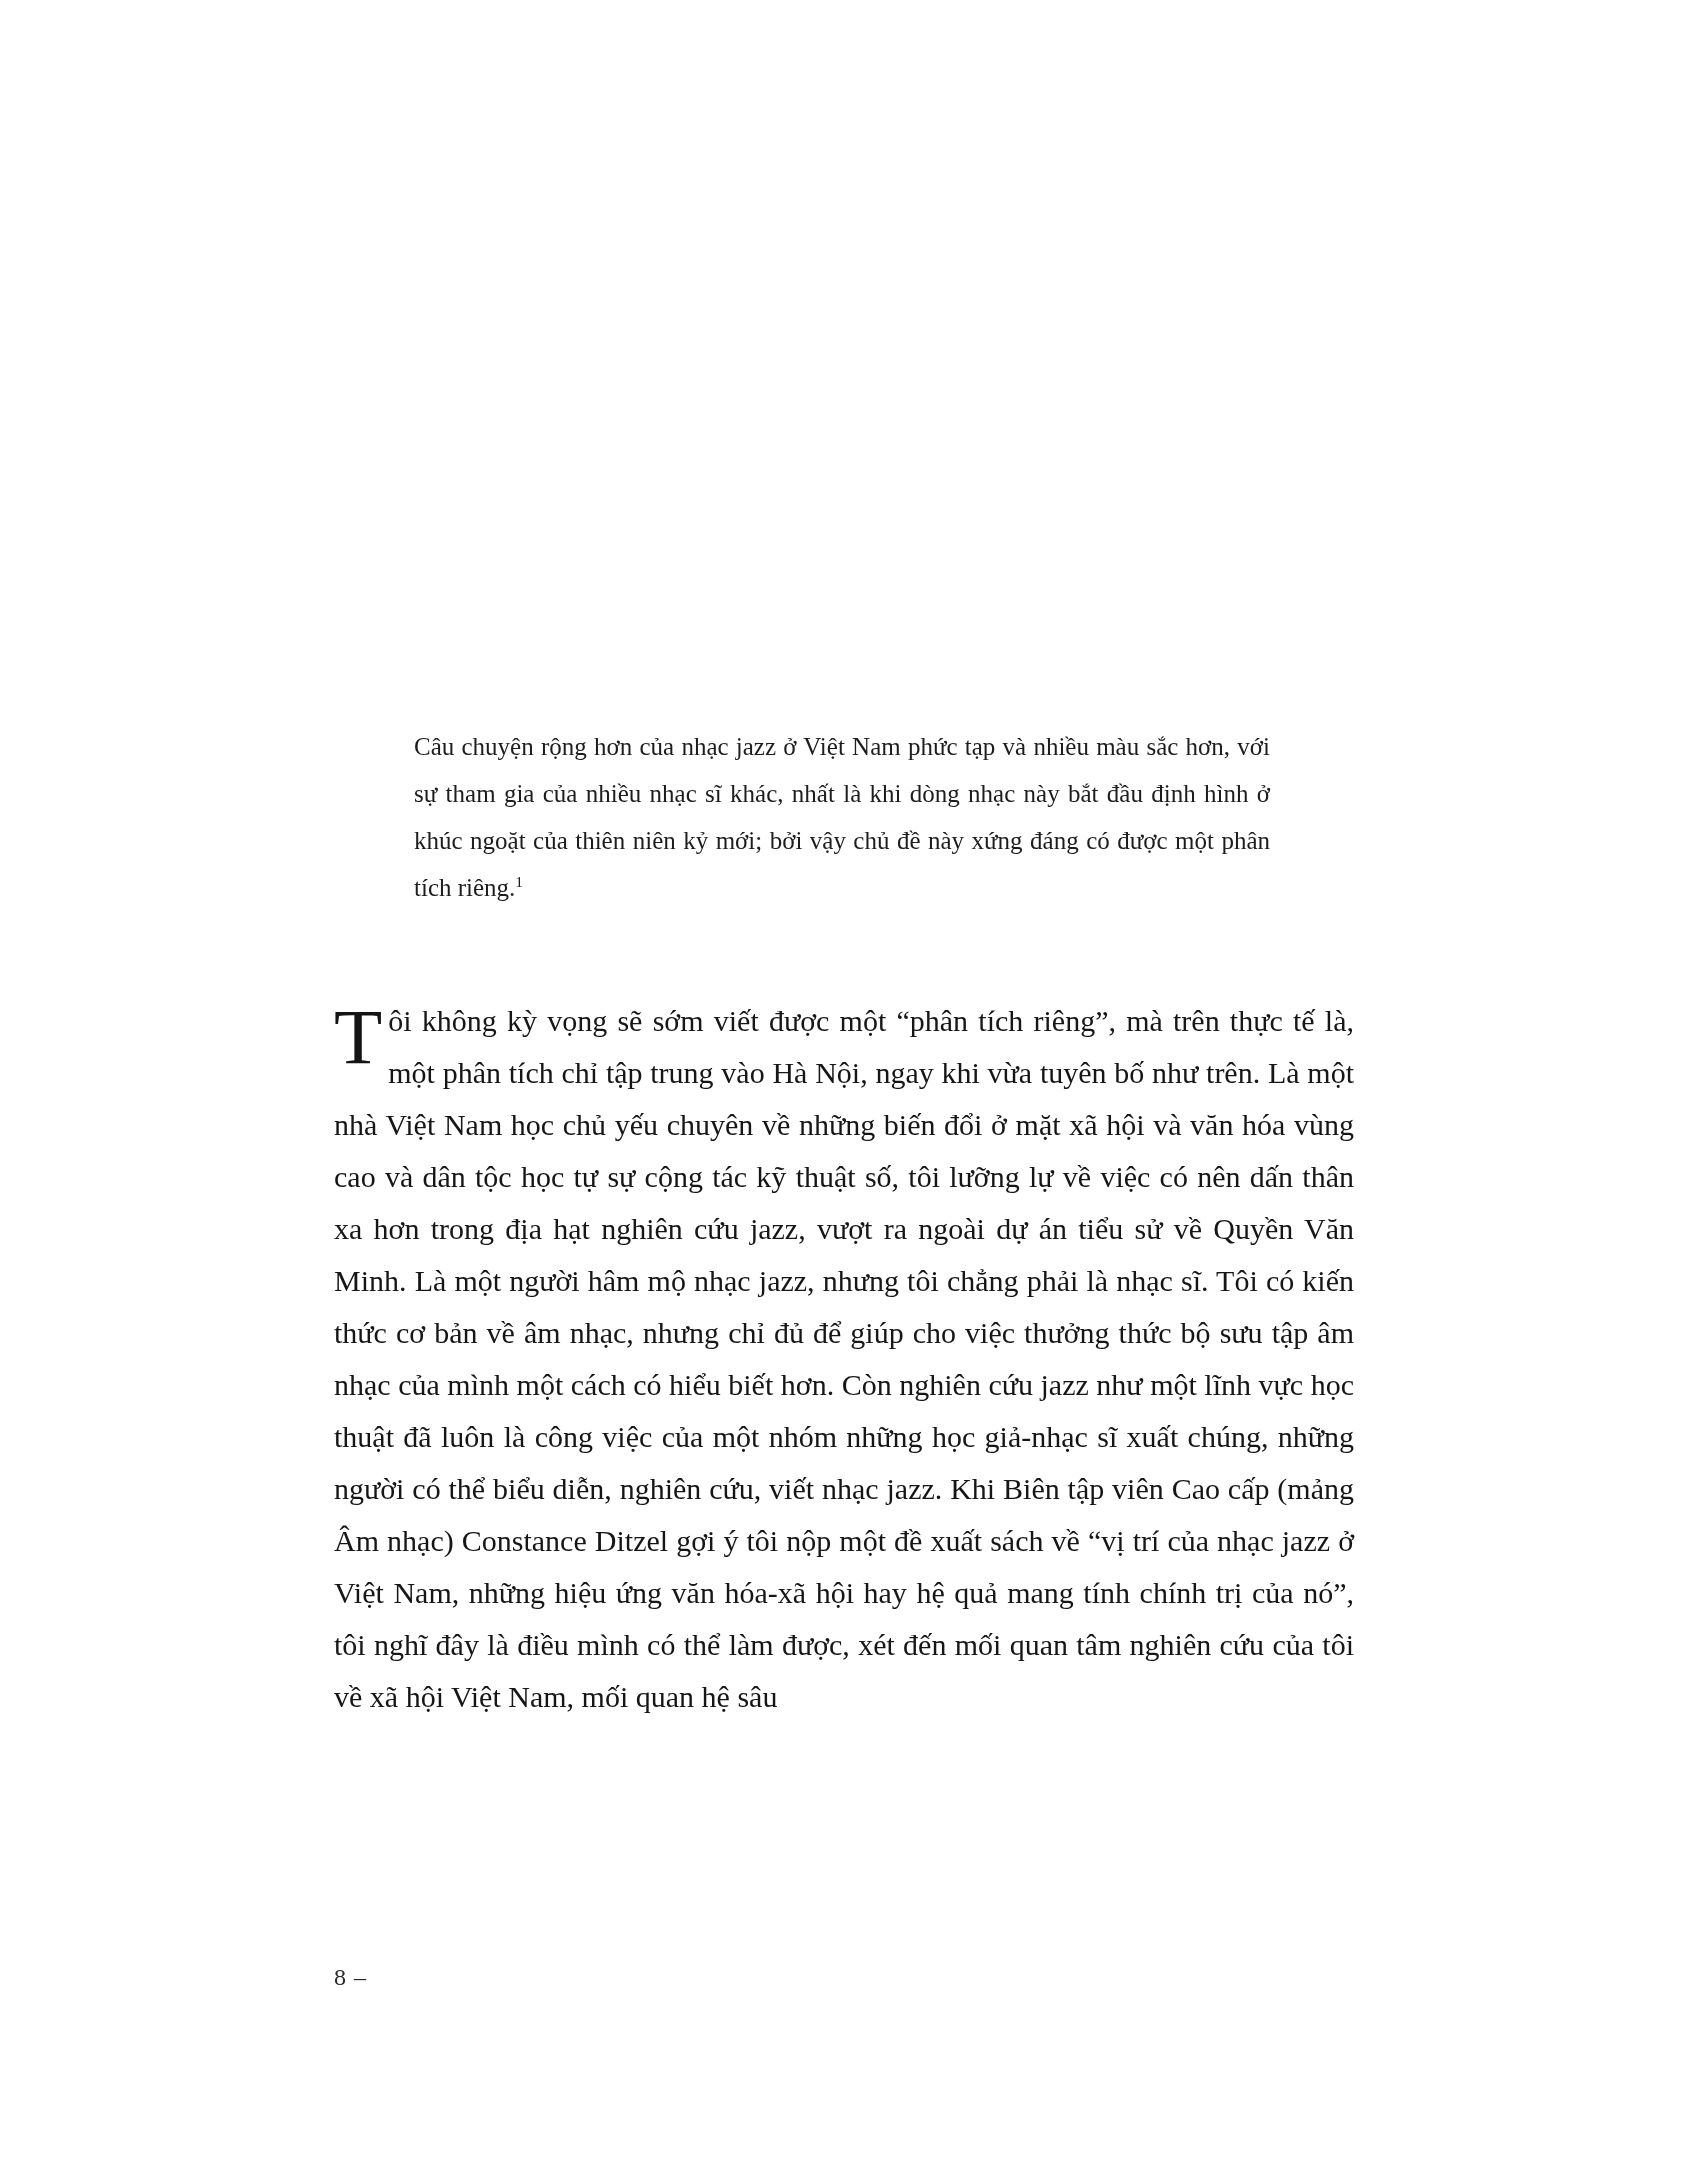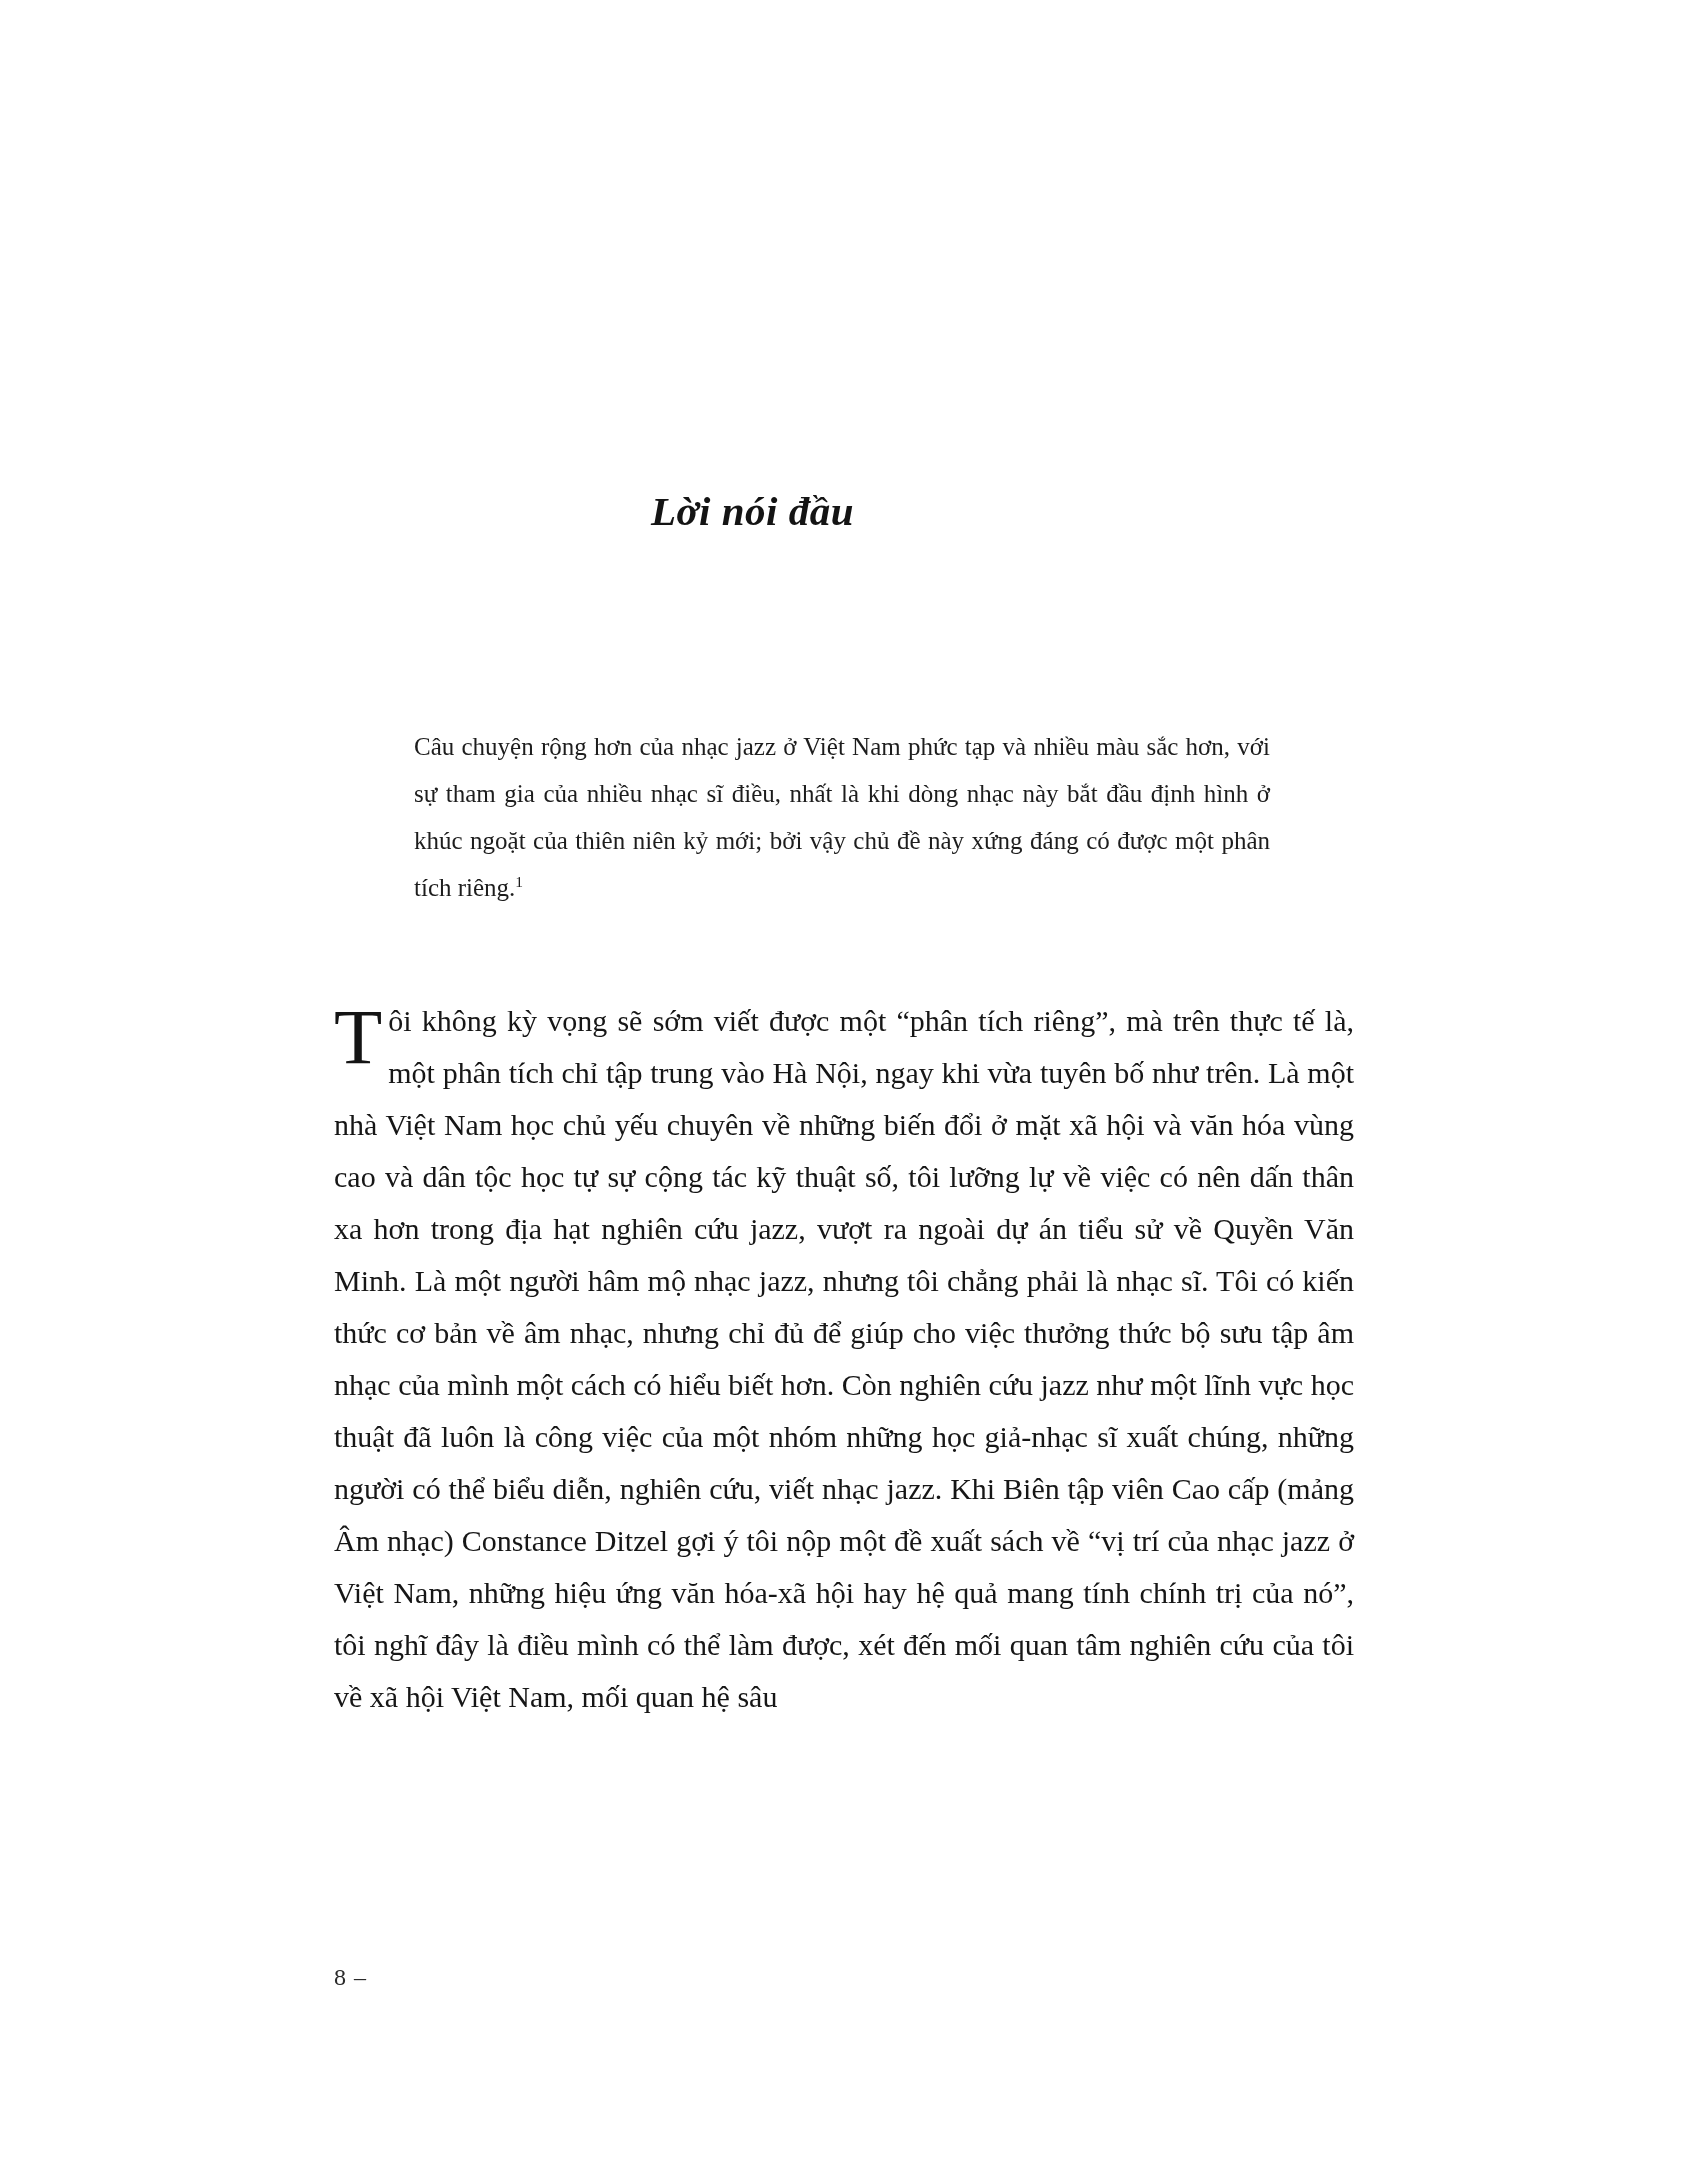--- a/index.html
+++ b/index.html
@@ -81,23 +81,22 @@
     font-size: 24px;
     color: #2a2a2a;
     letter-spacing: 1px;
   }
 </style>
 </head>
 <body>
 
 <div class="page">
 
-  <h1 class="chapter-title"><span>Lời nói đầu</span></h1>
 
-  <div class="epigraph"><span>Câu chuyện rộng hơn của nhạc jazz ở Việt Nam phức tạp và nhiều màu sắc hơn, với sự tham gia của nhiều nhạc sĩ điều, nhất là khi dòng nhạc này bắt đầu định hình ở khúc ngoặt của thiên niên kỷ mới; bởi vậy chủ đề này xứng đáng có được một phân tích riêng.</span><sup>1</sup></div>
+  <div class="epigraph"><span>Câu chuyện rộng hơn của nhạc jazz ở Việt Nam phức tạp và nhiều màu sắc hơn, với sự tham gia của nhiều nhạc sĩ khác, nhất là khi dòng nhạc này bắt đầu định hình ở khúc ngoặt của thiên niên kỷ mới; bởi vậy chủ đề này xứng đáng có được một phân tích riêng.</span><sup>1</sup></div>
 
   <div class="body-text">
     <p><span class="dropcap">T</span><span>ôi không kỳ vọng sẽ sớm viết được một “phân tích riêng”, mà trên thực tế là, một phân tích chỉ tập trung vào Hà Nội, ngay khi vừa tuyên bố như trên. Là một nhà Việt Nam học chủ yếu chuyên về những biến đổi ở mặt xã hội và văn hóa vùng cao và dân tộc học tự sự cộng tác kỹ thuật số, tôi lưỡng lự về việc có nên dấn thân xa hơn trong địa hạt nghiên cứu jazz, vượt ra ngoài dự án tiểu sử về Quyền Văn Minh. Là một người hâm mộ nhạc jazz, nhưng tôi chẳng phải là nhạc sĩ. Tôi có kiến thức cơ bản về âm nhạc, nhưng chỉ đủ để giúp cho việc thưởng thức bộ sưu tập âm nhạc của mình một cách có hiểu biết hơn. Còn nghiên cứu jazz như một lĩnh vực học thuật đã luôn là công việc của một nhóm những học giả-nhạc sĩ xuất chúng, những người có thể biểu diễn, nghiên cứu, viết nhạc jazz. Khi Biên tập viên Cao cấp (mảng Âm nhạc) Constance Ditzel gợi ý tôi nộp một đề xuất sách về “vị trí của nhạc jazz ở Việt Nam, những hiệu ứng văn hóa-xã hội hay hệ quả mang tính chính trị của nó”, tôi nghĩ đây là điều mình có thể làm được, xét đến mối quan tâm nghiên cứu của tôi về xã hội Việt Nam, mối quan hệ sâu</span></p>
   </div>
 
   <div class="folio">8 –</div>
 
 </div>
 
 

